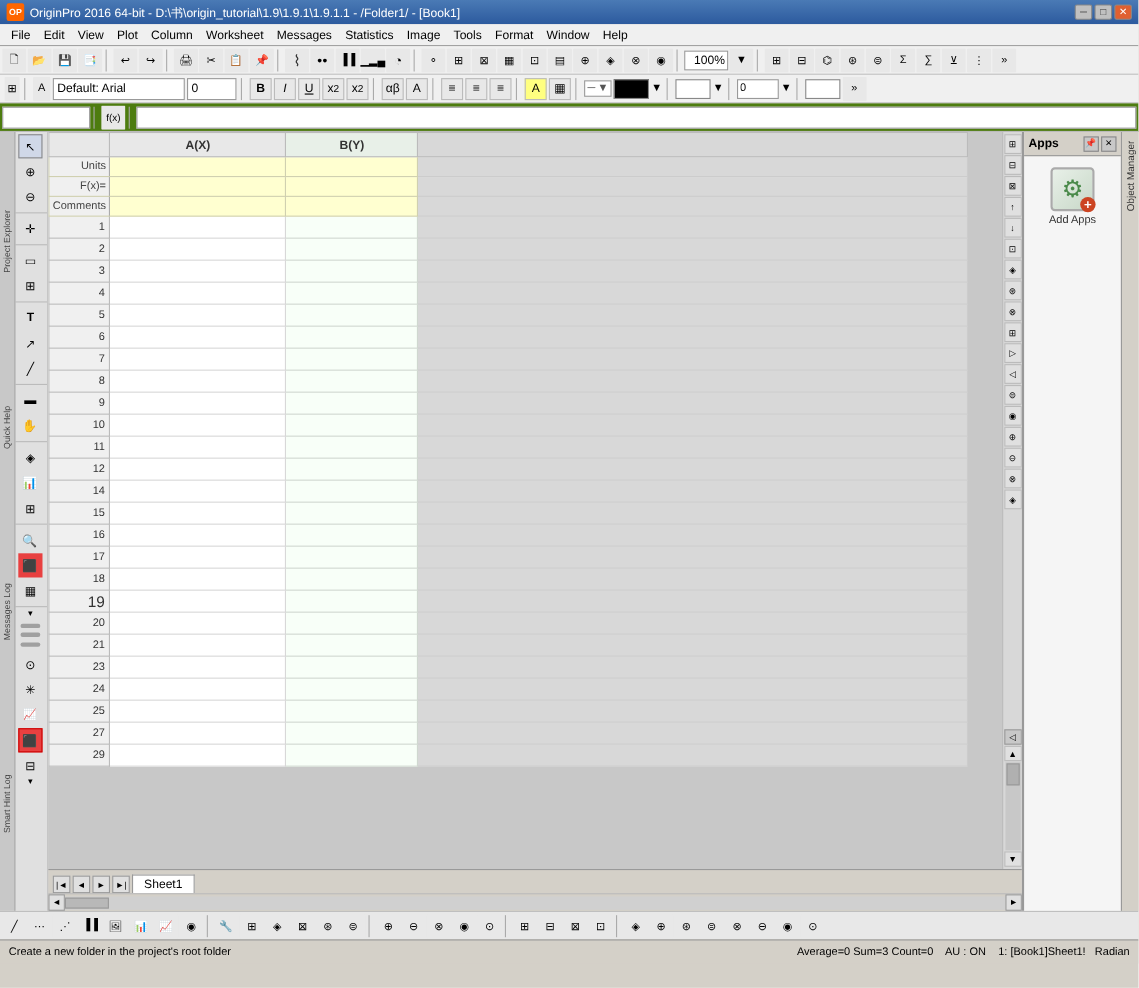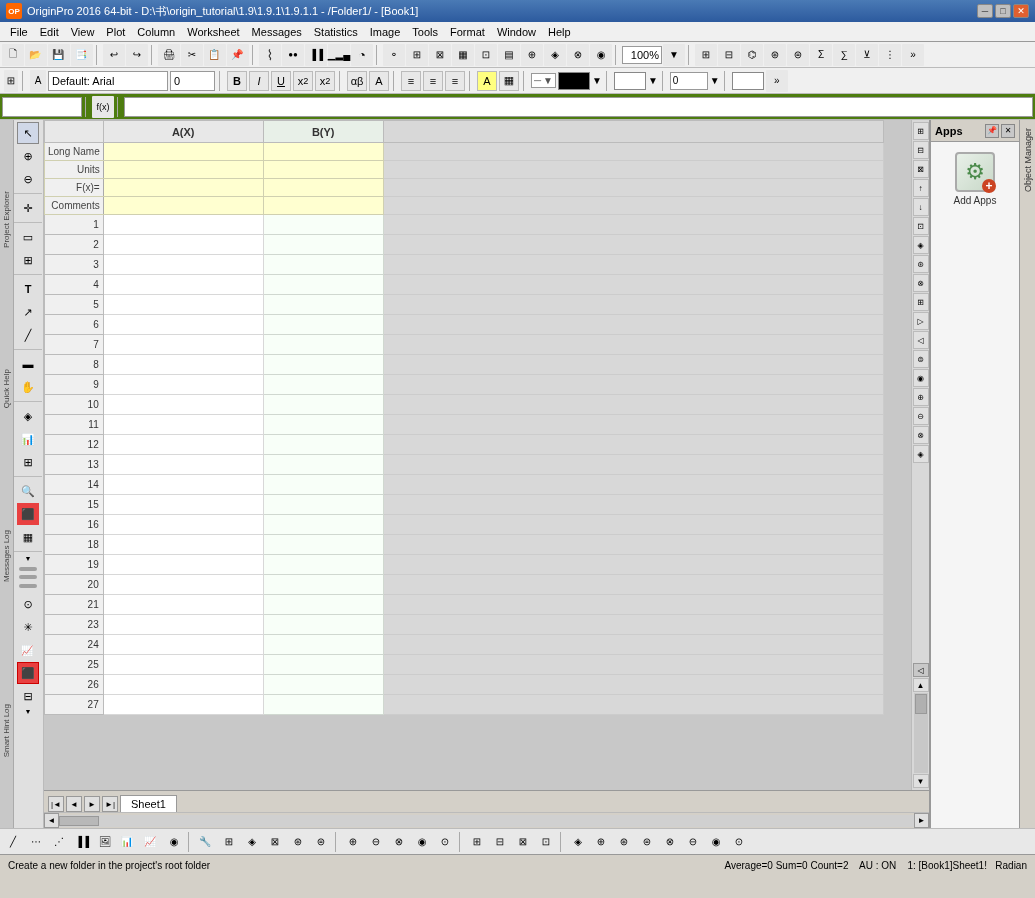--- a/index.html
+++ b/index.html
@@ -618,26 +618,20 @@
             <tr>
               <th class="row-header" style="background:#e8e8e8;border:1px solid #bbb;width:50px;height:22px;"></th>
               <th class="col-header col-header-x" style="width:160px;border:1px solid #bbb;text-align:center;background:#e8e8e8;height:22px;">A(X)</th>
               <th class="col-header col-header-y" style="width:120px;border:1px solid #bbb;text-align:center;background:#e8f0e8;height:22px;">B(Y)</th>
               <th style="background:#d8d8d8;border:1px solid #bbb;width:500px;"></th>
             </tr>
           </thead>
           <tbody>
 
             <tr class="meta-row">
-              <td class="row-header meta-label">Long Name</td>
-              <td style="background:#ffffd0;border:1px solid #d0d0b0;height:18px;"></td>
-              <td style="background:#ffffd0;border:1px solid #d0d0b0;"></td>
-              <td style="background:#d8d8d8;border:1px solid #ccc;"></td>
-            </tr>
-            <tr class="meta-row">
               <td class="row-header meta-label">Units</td>
               <td style="background:#ffffd0;border:1px solid #d0d0b0;height:18px;"></td>
               <td style="background:#ffffd0;border:1px solid #d0d0b0;"></td>
               <td style="background:#d8d8d8;border:1px solid #ccc;"></td>
             </tr>
             <tr class="meta-row">
               <td class="row-header meta-label">F(x)=</td>
               <td style="background:#ffffd0;border:1px solid #d0d0b0;height:18px;"></td>
               <td style="background:#ffffd0;border:1px solid #d0d0b0;"></td>
               <td style="background:#d8d8d8;border:1px solid #ccc;"></td>
@@ -715,51 +709,51 @@
                 <td class="data-cell-y" style="background:#f8fff8;border:1px solid #d0d8d0;"></td>
                 <td style="background:#d8d8d8;border:1px solid #ccc;"></td>
               </tr>
             <tr>
                 <td class="row-header" style="text-align:right;padding-right:4px;background:#f0f0f0;border:1px solid #bbb;font-size:10px;">12</td>
                 <td class="data-cell" style="background:white;border:1px solid #d8d8d8;height:20px;"></td>
                 <td class="data-cell-y" style="background:#f8fff8;border:1px solid #d0d8d0;"></td>
                 <td style="background:#d8d8d8;border:1px solid #ccc;"></td>
               </tr>
             <tr>
-                <td class="row-header" style="text-align:right;padding-right:4px;background:#f0f0f0;border:1px solid #bbb;font-size:10px;">13</td>
-                <td class="data-cell" style="background:white;border:1px solid #d8d8d8;height:20px;"></td>
-                <td class="data-cell-y" style="background:#f8fff8;border:1px solid #d0d8d0;"></td>
-                <td style="background:#d8d8d8;border:1px solid #ccc;"></td>
-              </tr>
-            <tr>
                 <td class="row-header" style="text-align:right;padding-right:4px;background:#f0f0f0;border:1px solid #bbb;font-size:10px;">14</td>
                 <td class="data-cell" style="background:white;border:1px solid #d8d8d8;height:20px;"></td>
                 <td class="data-cell-y" style="background:#f8fff8;border:1px solid #d0d8d0;"></td>
                 <td style="background:#d8d8d8;border:1px solid #ccc;"></td>
               </tr>
             <tr>
                 <td class="row-header" style="text-align:right;padding-right:4px;background:#f0f0f0;border:1px solid #bbb;font-size:10px;">15</td>
                 <td class="data-cell" style="background:white;border:1px solid #d8d8d8;height:20px;"></td>
                 <td class="data-cell-y" style="background:#f8fff8;border:1px solid #d0d8d0;"></td>
                 <td style="background:#d8d8d8;border:1px solid #ccc;"></td>
               </tr>
             <tr>
                 <td class="row-header" style="text-align:right;padding-right:4px;background:#f0f0f0;border:1px solid #bbb;font-size:10px;">16</td>
                 <td class="data-cell" style="background:white;border:1px solid #d8d8d8;height:20px;"></td>
                 <td class="data-cell-y" style="background:#f8fff8;border:1px solid #d0d8d0;"></td>
                 <td style="background:#d8d8d8;border:1px solid #ccc;"></td>
               </tr>
             <tr>
+                <td class="row-header" style="text-align:right;padding-right:4px;background:#f0f0f0;border:1px solid #bbb;font-size:10px;">17</td>
+                <td class="data-cell" style="background:white;border:1px solid #d8d8d8;height:20px;"></td>
+                <td class="data-cell-y" style="background:#f8fff8;border:1px solid #d0d8d0;"></td>
+                <td style="background:#d8d8d8;border:1px solid #ccc;"></td>
+              </tr>
+            <tr>
                 <td class="row-header" style="text-align:right;padding-right:4px;background:#f0f0f0;border:1px solid #bbb;font-size:10px;">18</td>
                 <td class="data-cell" style="background:white;border:1px solid #d8d8d8;height:20px;"></td>
                 <td class="data-cell-y" style="background:#f8fff8;border:1px solid #d0d8d0;"></td>
                 <td style="background:#d8d8d8;border:1px solid #ccc;"></td>
               </tr>
             <tr>
-                <td class="row-header" style="text-align:right;padding-right:4px;background:#f0f0f0;border:1px solid #bbb;font-size:10px;">19</td>
+                <td class="row-header" style="text-align:right;padding-right:4px;background:#f0f0f0;border:1px solid #bbb;font-size:14px;">19</td>
                 <td class="data-cell" style="background:white;border:1px solid #d8d8d8;height:20px;"></td>
                 <td class="data-cell-y" style="background:#f8fff8;border:1px solid #d0d8d0;"></td>
                 <td style="background:#d8d8d8;border:1px solid #ccc;"></td>
               </tr>
             <tr>
                 <td class="row-header" style="text-align:right;padding-right:4px;background:#f0f0f0;border:1px solid #bbb;font-size:10px;">20</td>
                 <td class="data-cell" style="background:white;border:1px solid #d8d8d8;height:20px;"></td>
                 <td class="data-cell-y" style="background:#f8fff8;border:1px solid #d0d8d0;"></td>
                 <td style="background:#d8d8d8;border:1px solid #ccc;"></td>
               </tr>
@@ -781,27 +775,27 @@
                 <td class="data-cell-y" style="background:#f8fff8;border:1px solid #d0d8d0;"></td>
                 <td style="background:#d8d8d8;border:1px solid #ccc;"></td>
               </tr>
             <tr>
                 <td class="row-header" style="text-align:right;padding-right:4px;background:#f0f0f0;border:1px solid #bbb;font-size:10px;">25</td>
                 <td class="data-cell" style="background:white;border:1px solid #d8d8d8;height:20px;"></td>
                 <td class="data-cell-y" style="background:#f8fff8;border:1px solid #d0d8d0;"></td>
                 <td style="background:#d8d8d8;border:1px solid #ccc;"></td>
               </tr>
             <tr>
-                <td class="row-header" style="text-align:right;padding-right:4px;background:#f0f0f0;border:1px solid #bbb;font-size:10px;">26</td>
-                <td class="data-cell" style="background:white;border:1px solid #d8d8d8;height:20px;"></td>
-                <td class="data-cell-y" style="background:#f8fff8;border:1px solid #d0d8d0;"></td>
-                <td style="background:#d8d8d8;border:1px solid #ccc;"></td>
-              </tr>
-            <tr>
                 <td class="row-header" style="text-align:right;padding-right:4px;background:#f0f0f0;border:1px solid #bbb;font-size:10px;">27</td>
+                <td class="data-cell" style="background:white;border:1px solid #d8d8d8;height:20px;"></td>
+                <td class="data-cell-y" style="background:#f8fff8;border:1px solid #d0d8d0;"></td>
+                <td style="background:#d8d8d8;border:1px solid #ccc;"></td>
+              </tr>
+            <tr>
+                <td class="row-header" style="text-align:right;padding-right:4px;background:#f0f0f0;border:1px solid #bbb;font-size:10px;">29</td>
                 <td class="data-cell" style="background:white;border:1px solid #d8d8d8;height:20px;"></td>
                 <td class="data-cell-y" style="background:#f8fff8;border:1px solid #d0d8d0;"></td>
                 <td style="background:#d8d8d8;border:1px solid #ccc;"></td>
               </tr>
 
           </tbody>
         </table>
       </div>
 
       <div id="right-panel-col" style="width:18px;background:#d8d8d8;border-left:1px solid #bbb;display:flex;flex-direction:column;align-items:center;padding:2px 0;gap:1px;overflow:hidden;">
@@ -913,21 +907,21 @@
   <div class="tb-btn" style="width:22px;height:22px;">⊜</div>
   <div class="tb-btn" style="width:22px;height:22px;">⊗</div>
   <div class="tb-btn" style="width:22px;height:22px;">⊖</div>
   <div class="tb-btn" style="width:22px;height:22px;">◉</div>
   <div class="tb-btn" style="width:22px;height:22px;">⊙</div>
 </div>
 
 <div id="status-bar" style="height:22px;background:#d4d0c8;border-top:1px solid #999;display:flex;align-items:center;padding:0 8px;font-size:10px;justify-content:space-between;">
   <span>Create a new folder in the project's root folder</span>
   <span>
-    <span>Average=0  Sum=0  Count=2</span>
+    <span>Average=0  Sum=3  Count=0</span>
     &nbsp;&nbsp;
     <span>AU : ON</span>
     &nbsp;&nbsp;
     <span>1: [Book1]Sheet1!</span>
     &nbsp;
     <span>Radian</span>
   </span>
 </div>
 
 </body></html>

